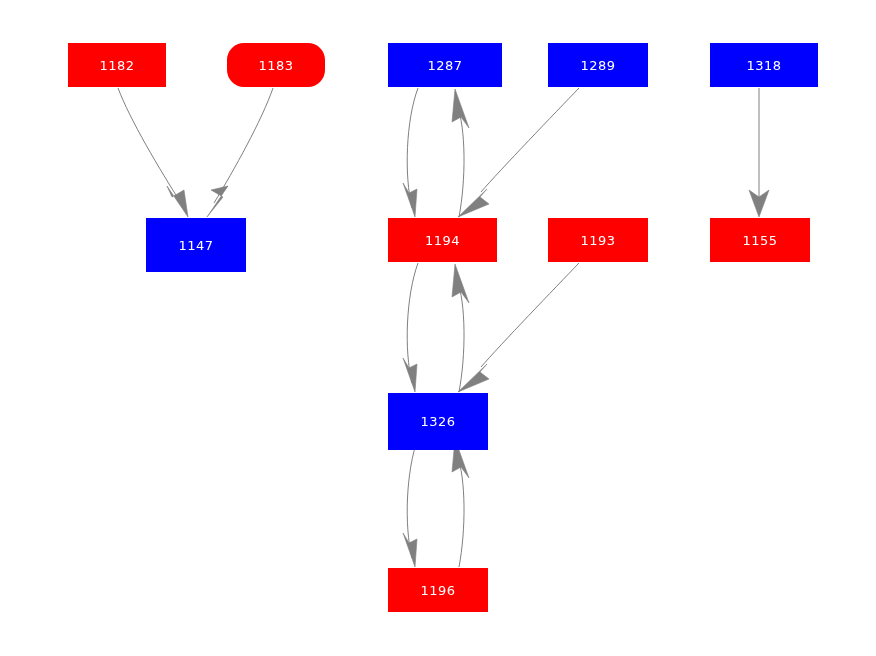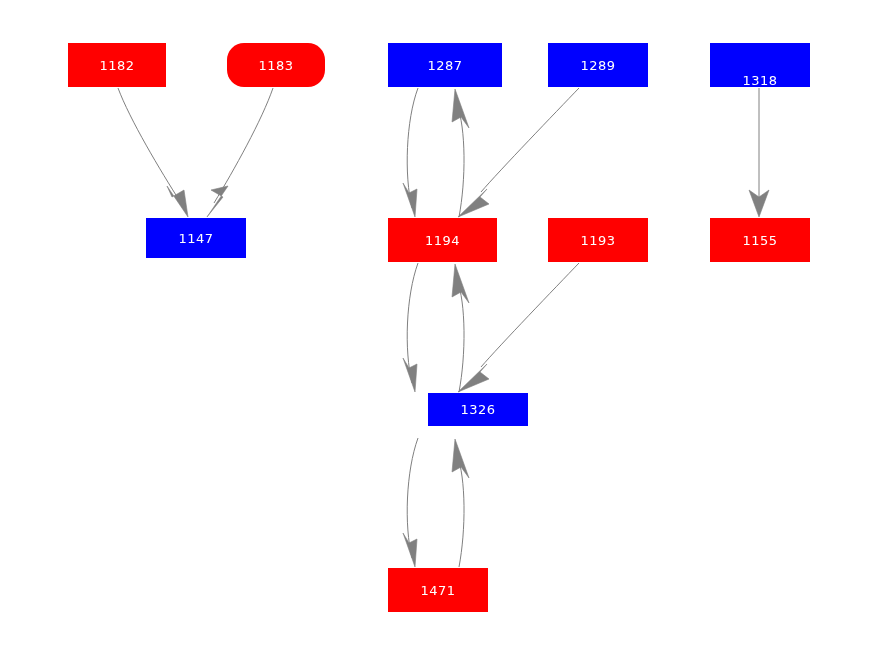--- a/index.html
+++ b/index.html
@@ -106,49 +106,49 @@
   </svg>
 
   <div class="node-box" style="left:68px; top:43px; width:98px; height:44px; background:#ff0000;">
     <span class="node-label">1182</span>
   </div>
 
   <div class="node-box" style="left:227px; top:43px; width:98px; height:44px; background:#ff0000;border-radius:17px;">
     <span class="node-label">1183</span>
   </div>
 
-  <div class="node-box" style="left:146px; top:218px; width:100px; height:40px; background:#0000ff;">
+  <div class="node-box" style="left:146px; top:218px; width:100px; height:54px; background:#0000ff;">
     <span class="node-label">1147</span>
   </div>
 
   <div class="node-box" style="left:388px; top:43px; width:114px; height:44px; background:#0000ff;">
     <span class="node-label">1287</span>
   </div>
 
   <div class="node-box" style="left:548px; top:43px; width:100px; height:44px; background:#0000ff;">
     <span class="node-label">1289</span>
   </div>
 
-  <div class="node-box" style="left:710px; top:43px; width:100px; height:44px; background:#0000ff;align-items:flex-end;">
+  <div class="node-box" style="left:710px; top:43px; width:108px; height:44px; background:#0000ff;">
     <span class="node-label">1318</span>
   </div>
 
   <div class="node-box" style="left:388px; top:218px; width:109px; height:44px; background:#ff0000;">
     <span class="node-label">1194</span>
   </div>
 
   <div class="node-box" style="left:548px; top:218px; width:100px; height:44px; background:#ff0000;">
     <span class="node-label">1193</span>
   </div>
 
   <div class="node-box" style="left:710px; top:218px; width:100px; height:44px; background:#ff0000;justify-content:center;">
     <span class="node-label">1155</span>
   </div>
 
-  <div class="node-box" style="left:388px; top:393px; width:100px; height:33px; background:#0000ff;margin-left:40px;">
+  <div class="node-box" style="left:388px; top:393px; width:100px; height:57px; background:#0000ff;">
     <span class="node-label">1326</span>
   </div>
 
   <div class="node-box" style="left:388px; top:568px; width:100px; height:44px; background:#ff0000;">
-    <span class="node-label">1471</span>
+    <span class="node-label">1196</span>
   </div>
 
 </div>
 
 </body></html>

